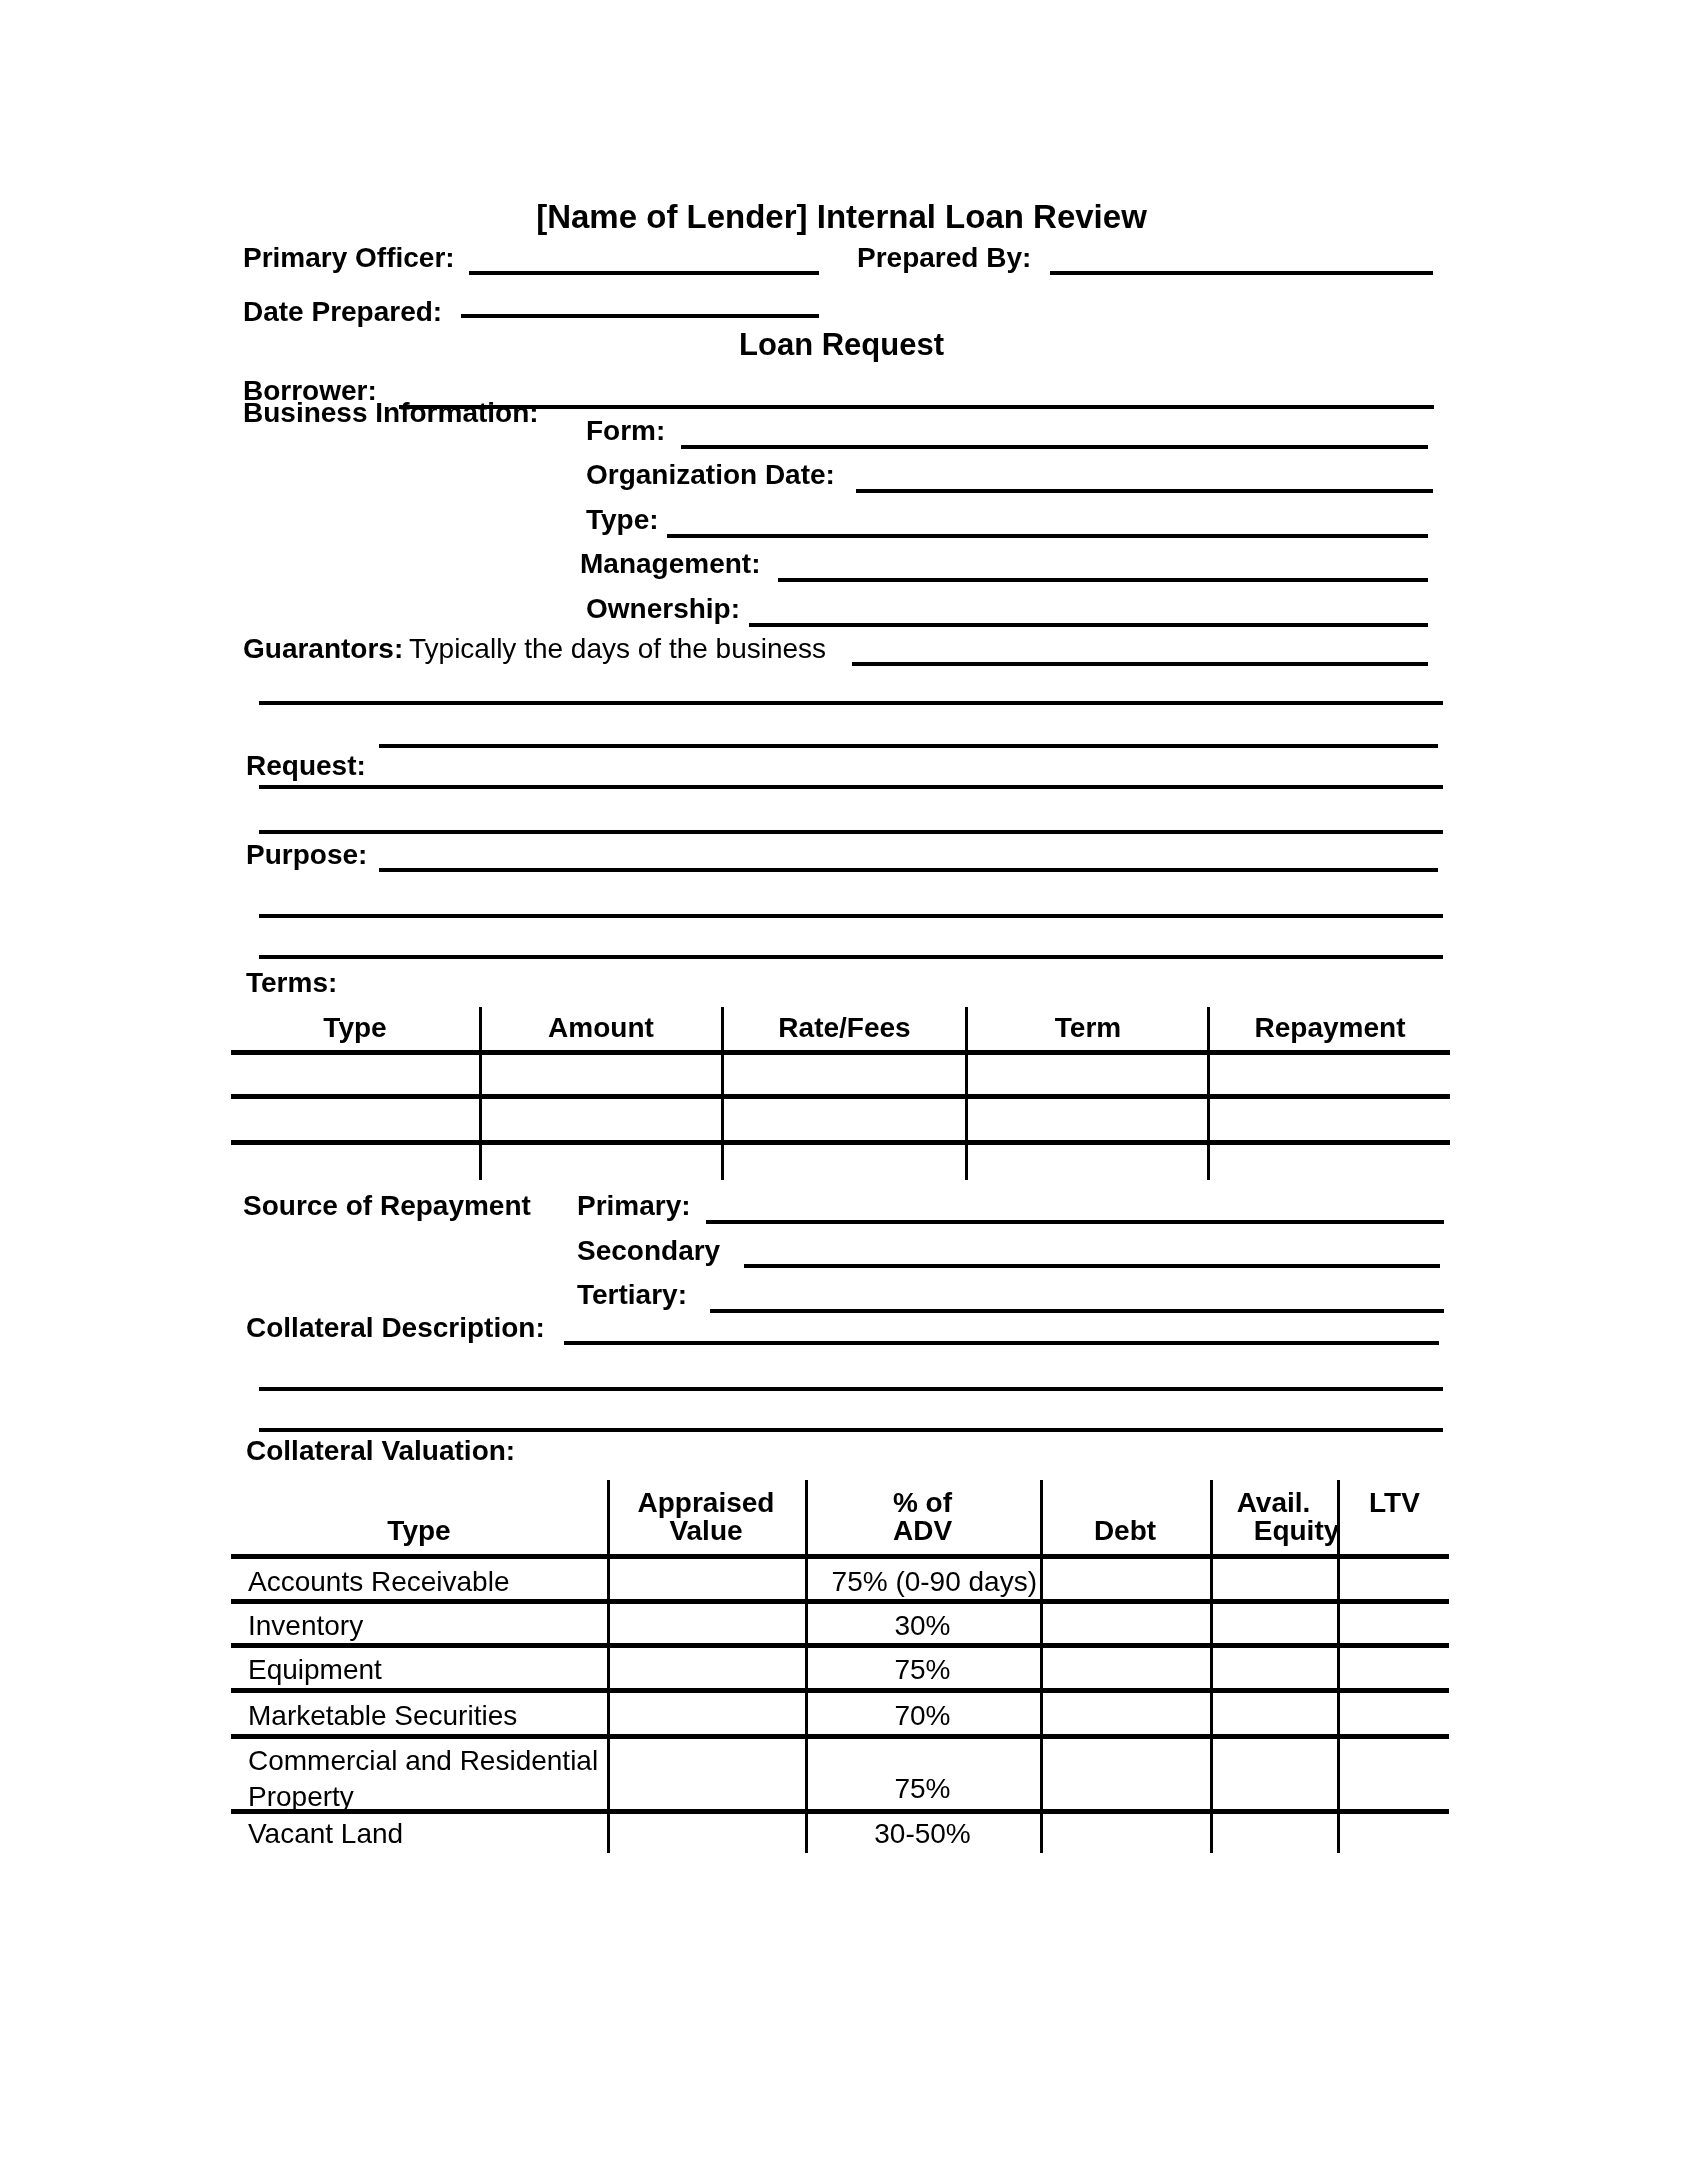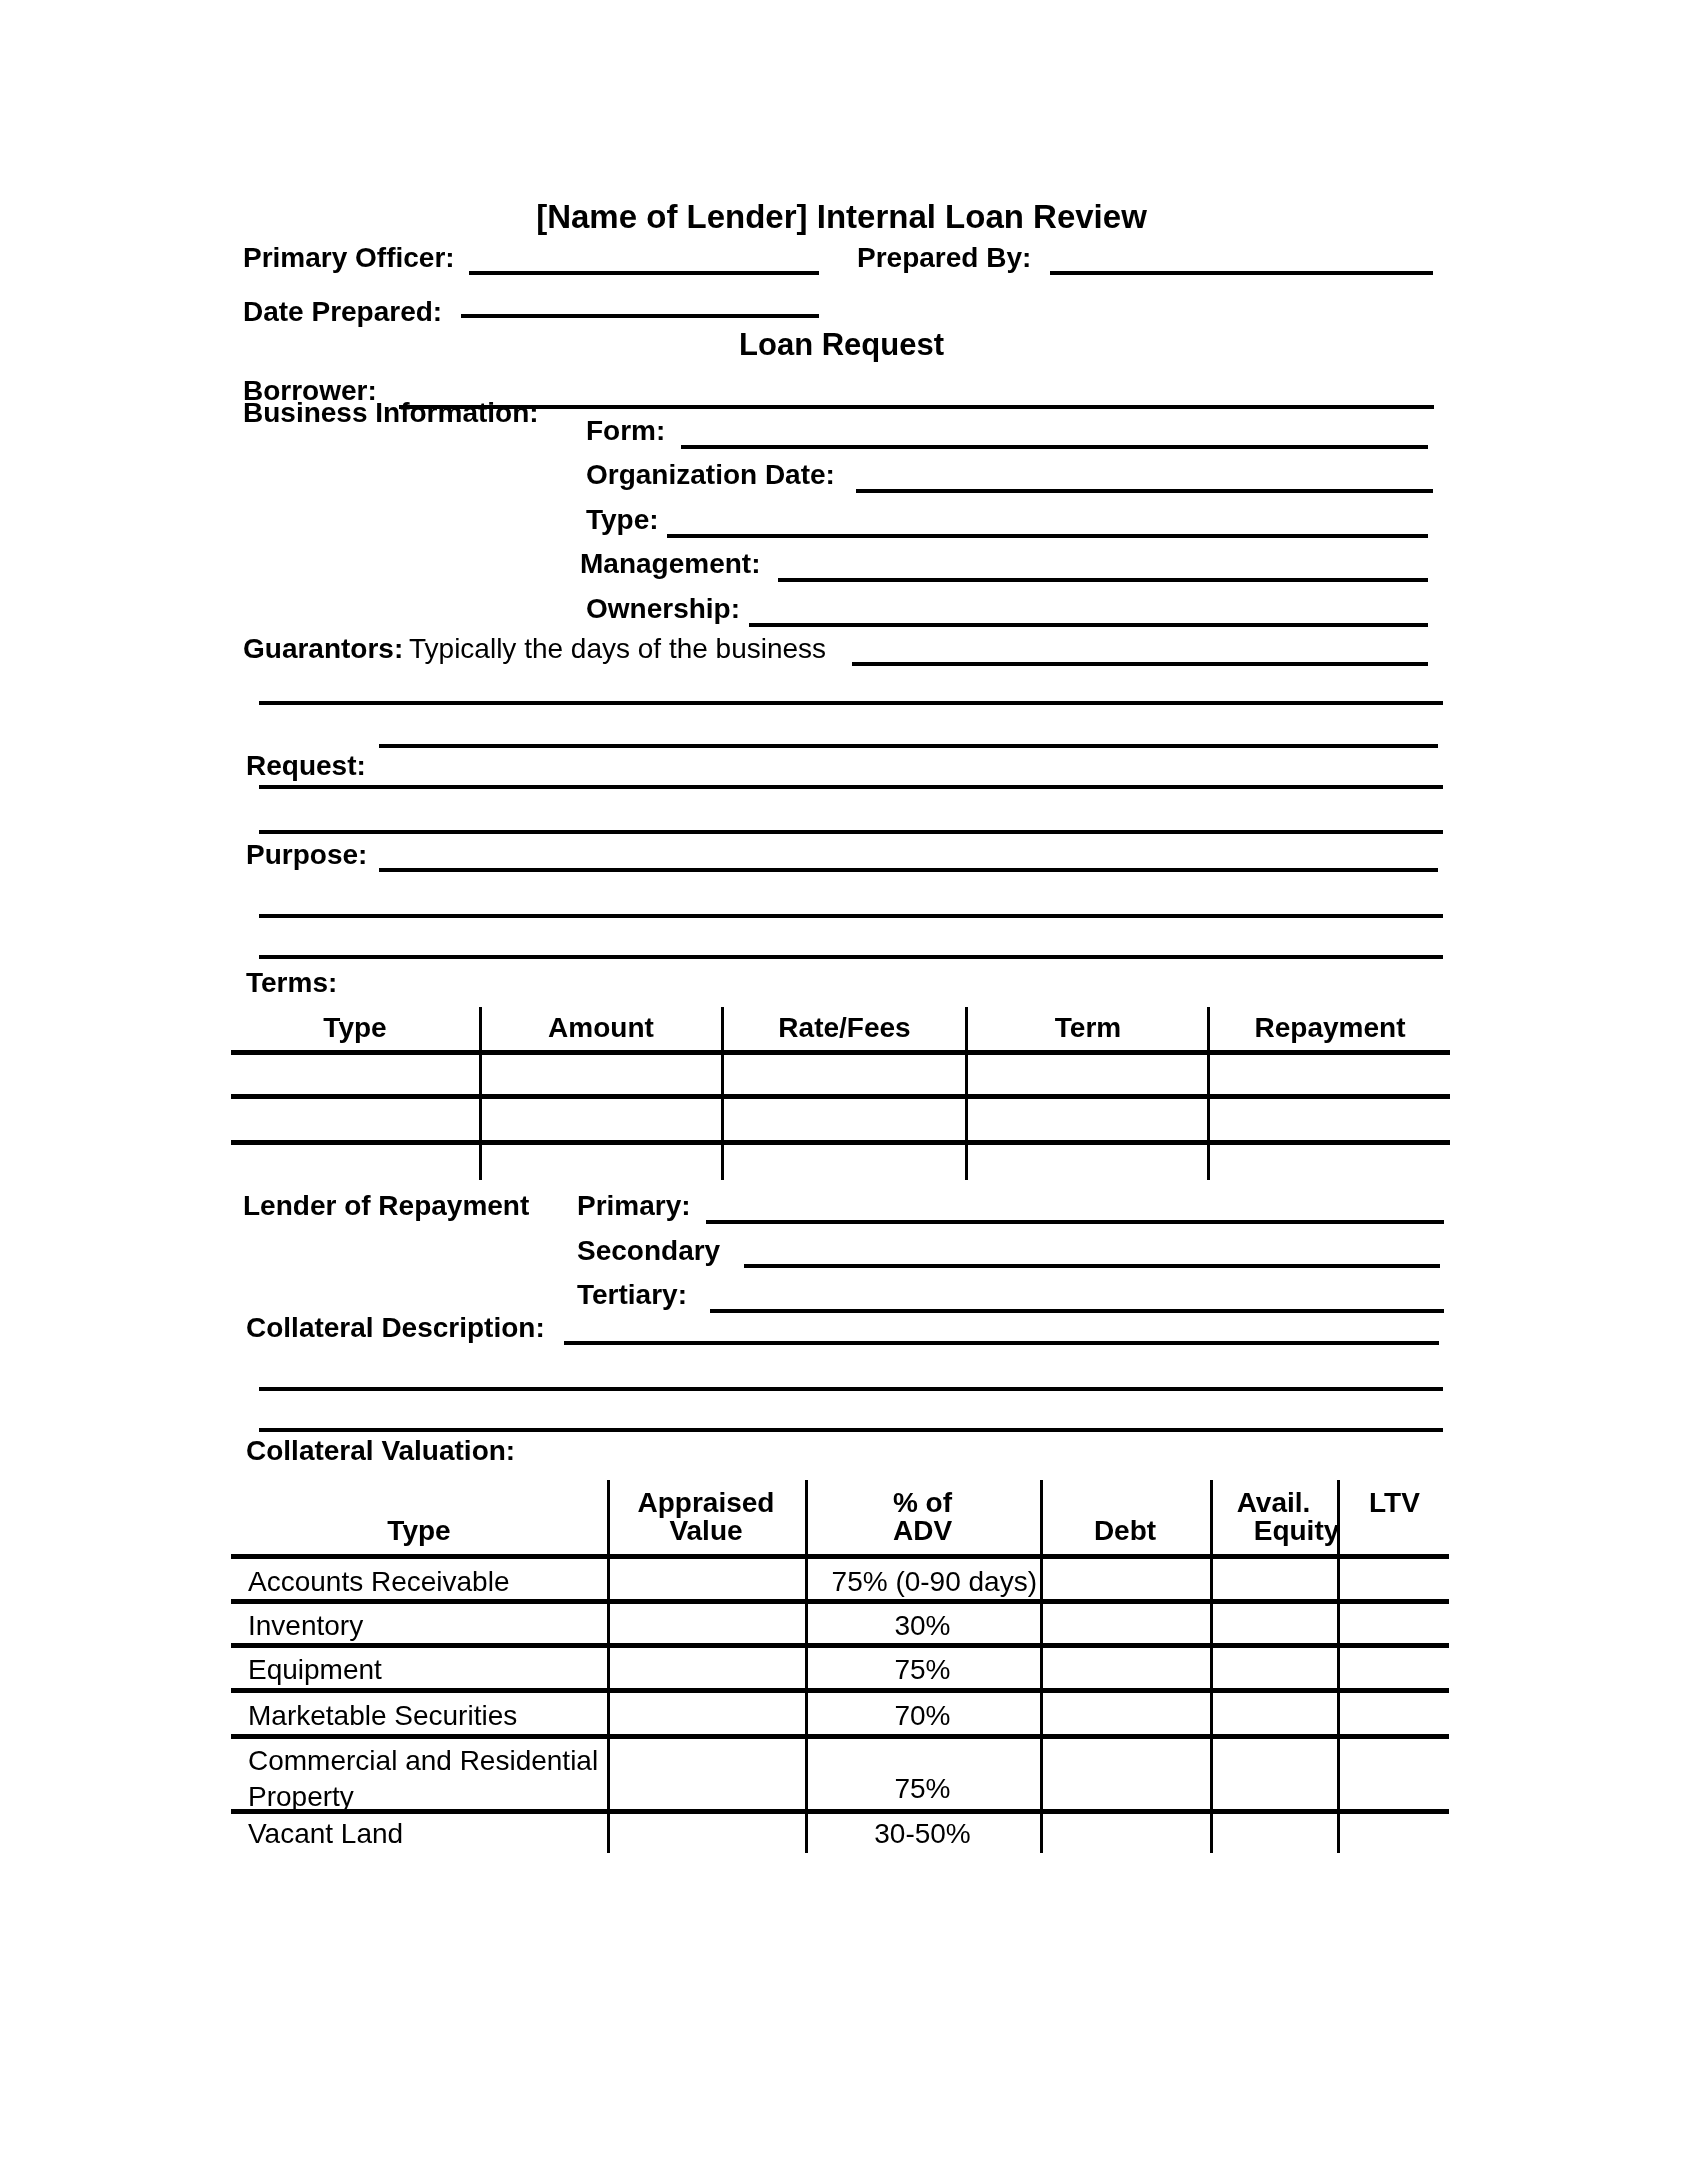--- a/index.html
+++ b/index.html
@@ -90,21 +90,21 @@
     <div class="hline" style="left:0; top:87px; width:1219px;"></div>
     <div class="hline" style="left:0; top:133px; width:1219px;"></div>
 
     <div class="t b ctr" style="left:0; top:7px; width:248px;">Type</div>
     <div class="t b ctr" style="left:250px; top:7px; width:240px;">Amount</div>
     <div class="t b ctr" style="left:493px; top:7px; width:241px;">Rate/Fees</div>
     <div class="t b ctr" style="left:737px; top:7px; width:240px;">Term</div>
     <div class="t b ctr" style="left:979px; top:7px; width:240px;">Repayment</div>
   </div>
 
-  <div class="t b" style="left:243px; top:1192px;">Lender of Repayment</div>
+  <div class="t b" style="left:243px; top:1192px;">Source of Repayment</div>
   <div class="t b" style="left:577px; top:1192px;">Primary:</div>
   <div class="rule" style="left:706px; top:1220px; width:738px;"></div>
 
   <div class="t b" style="left:577px; top:1237px;">Secondary</div>
   <div class="rule" style="left:744px; top:1264px; width:696px;"></div>
 
   <div class="t b" style="left:577px; top:1281px;">Tertiary:</div>
   <div class="rule" style="left:710px; top:1309px; width:734px;"></div>
 
   <div class="t b" style="left:246px; top:1314px;">Collateral Description:</div>

